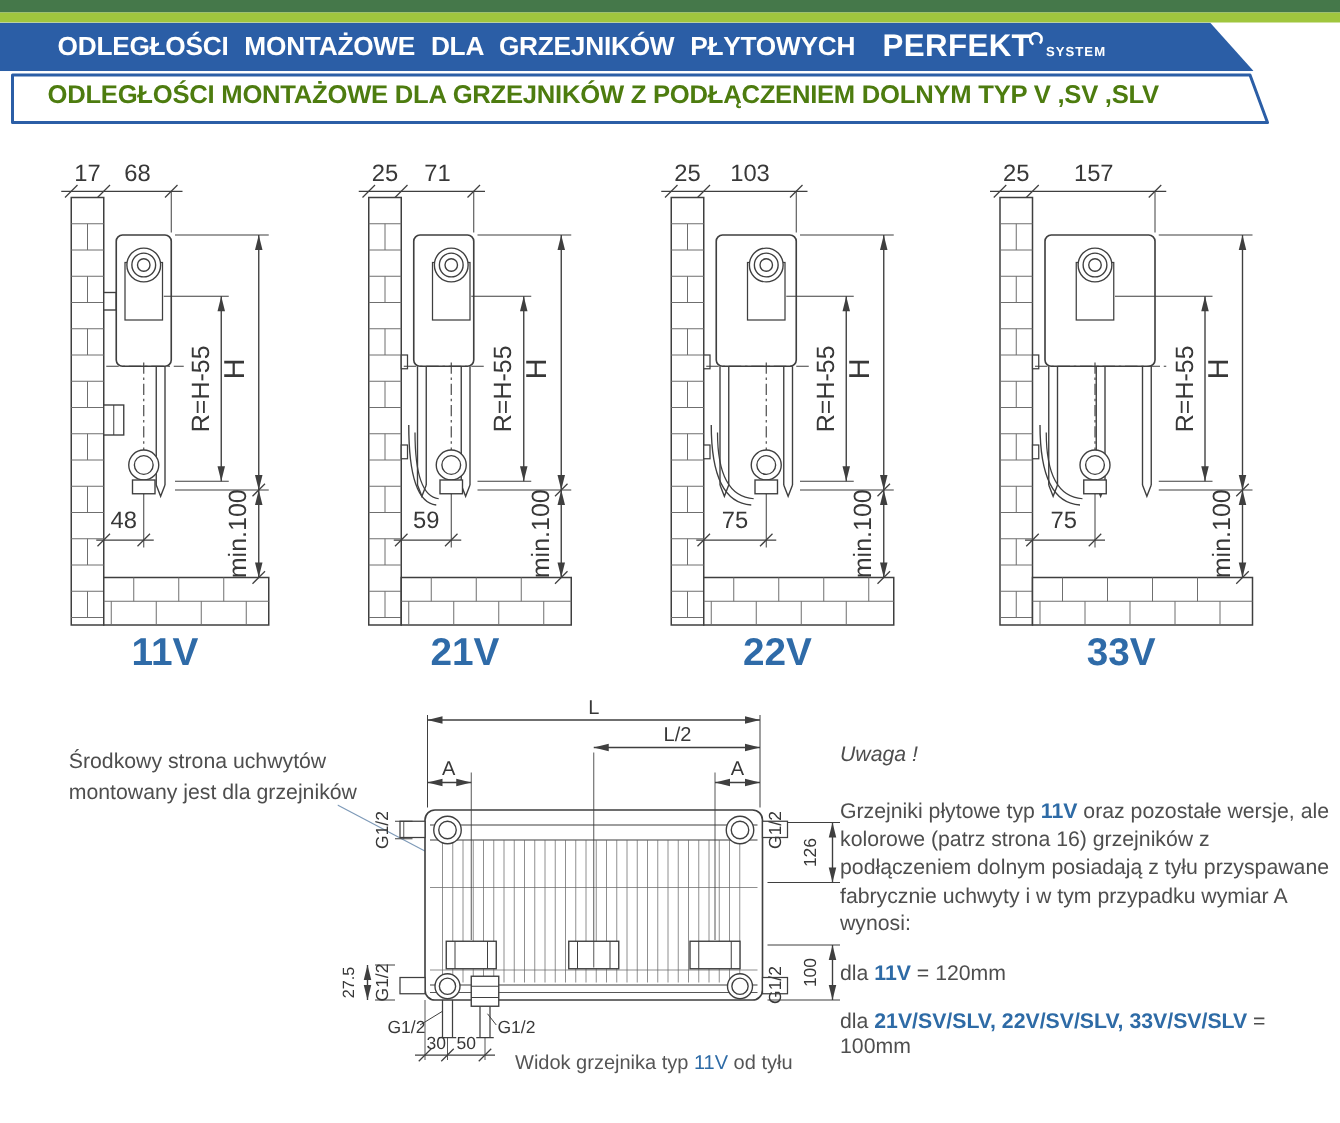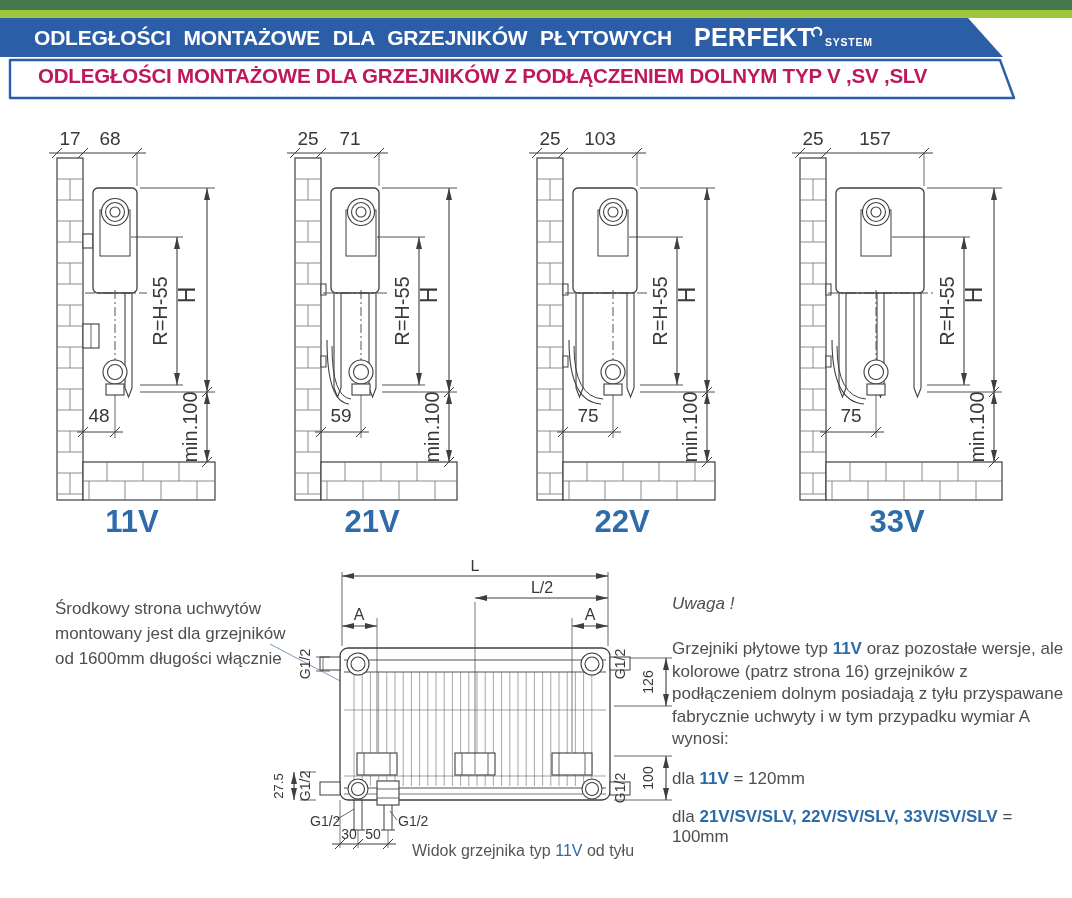--- a/index.html
+++ b/index.html
@@ -4,30 +4,30 @@
 <style>
   html,body{margin:0;padding:0;background:#fff;}
   .page{position:relative;width:1072px;height:898px;background:#ffffff;overflow:hidden;
         font-family:"Liberation Sans",sans-serif;}
   
   .strip-dark{position:absolute;top:0;left:0;width:1072px;height:10px;background:#45784a;}
   .strip-light{position:absolute;top:10px;left:0;width:1072px;height:8px;background:#a0c63e;}
   
   .banner1{position:absolute;top:18px;left:0;width:1012px;height:39px;background:#2b5ea6;
            clip-path:polygon(0 0,968px 0,1003px 39px,0 39px);
-           display:flex;align-items:center;padding-left:34px;box-sizing:border-box;color:#fff;}
+           display:flex;align-items:center;padding-left:46px;box-sizing:border-box;color:#fff;}
   .b1-title{font-size:21px;font-weight:700;word-spacing:7px;letter-spacing:-0.2px;white-space:nowrap;}
   .logo{margin-left:22px;display:flex;align-items:baseline;white-space:nowrap;}
   .logo-name{font-size:25px;font-weight:800;letter-spacing:0.3px;}
   .logo-hook{position:relative;top:-8px;left:-2px;}
   .logo-sub{font-size:10.5px;font-weight:600;letter-spacing:0.8px;margin-left:-1px;text-align:right;}
   
   .banner2-svg{position:absolute;top:57px;left:0;}
   .banner2-text{position:absolute;top:64px;left:38px;font-size:20.5px;font-weight:600;
-                color:#be185d;letter-spacing:-0.2px;white-space:nowrap;}
+                color:#4d7c0f;letter-spacing:-0.2px;white-space:nowrap;}
   
   .sv1{position:absolute;top:100px;left:0;}
   .sv2{position:absolute;top:560px;left:270px;}
   
   .left-note{position:absolute;top:596px;left:55px;width:290px;color:#4e4e4e;
              font-size:17px;line-height:25px;z-index:2;}
   .warn{position:absolute;top:594px;left:672px;width:398px;color:#4e4e4e;font-size:17px;z-index:2;}
   .warn-title{font-size:17px;font-style:italic;}
   .warn-para{margin-top:24px;line-height:22.5px;}
   .warn-rule{margin-top:18px;}
@@ -541,21 +541,20 @@
       <line x1="65" y1="289" x2="75" y2="279" stroke="#3f3f3f" stroke-width="1"></line>
       <line x1="83" y1="289" x2="93" y2="279" stroke="#3f3f3f" stroke-width="1"></line>
       <line x1="113" y1="289" x2="123" y2="279" stroke="#3f3f3f" stroke-width="1"></line>
       <text x="79" y="279" fill="#383838" font-size="14" text-anchor="middle" font-weight="400" font-family="&quot;Liberation Sans&quot;,sans-serif">30</text>
       <text x="103" y="279" fill="#383838" font-size="14" text-anchor="middle" font-weight="400" font-family="&quot;Liberation Sans&quot;,sans-serif">50</text>
     </svg>
 
   <div class="left-note">
     <div>Środkowy strona uchwytów</div>
     <div>montowany jest dla grzejników</div>
-    <div>od 1600mm długości włącznie</div>
   </div>
 
   <div class="warn">
     <div class="warn-title">Uwaga !</div>
     <div class="warn-para"><span>Grzejniki płytowe typ </span><span class="accent">11V</span><span> oraz pozostałe wersje, ale kolorowe (patrz strona 16) grzejników z podłączeniem dolnym posiadają z tyłu przyspawane fabrycznie uchwyty i w tym przypadku wymiar A wynosi:</span></div>
     <div class="warn-rule"><span>dla </span><span class="accent">11V</span><span> = 120mm</span></div>
     <div class="warn-rule"><span>dla </span><span class="accent">21V/SV/SLV, 22V/SV/SLV, 33V/SV/SLV</span><span> = 100mm</span></div>
   </div>
 
   <div class="caption"><span>Widok grzejnika typ </span><span class="accent">11V</span><span> od tyłu</span></div>

